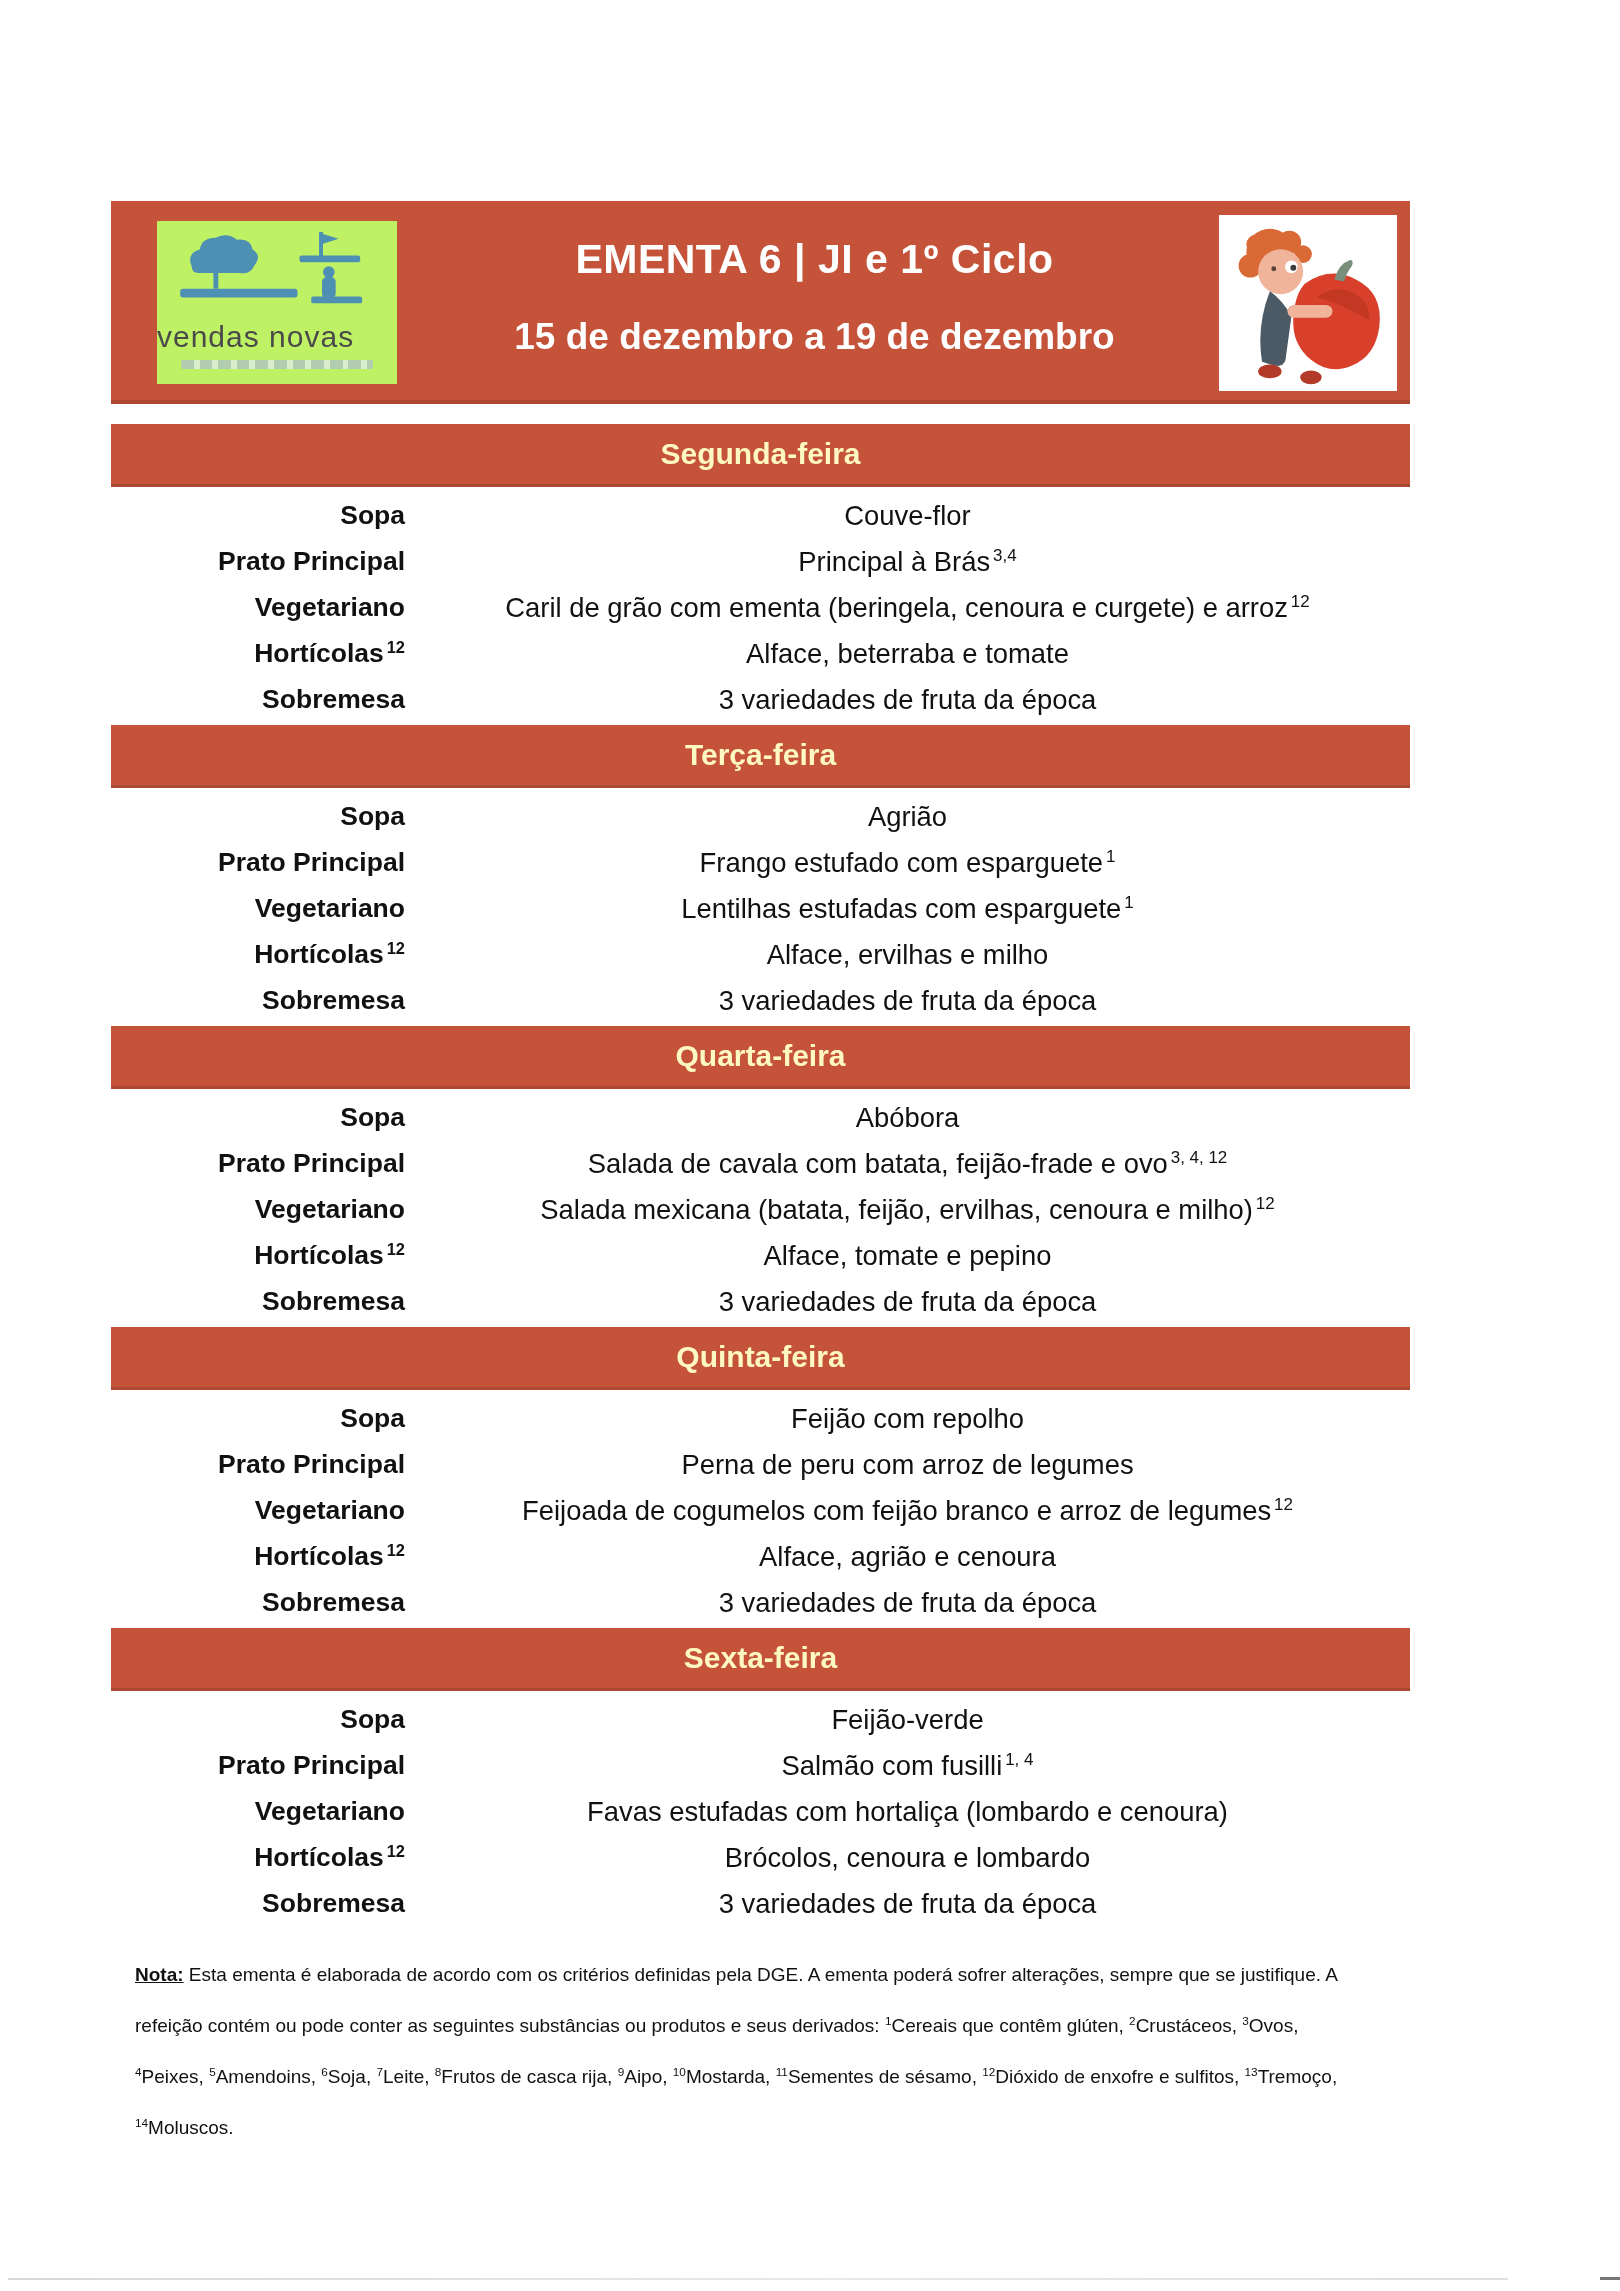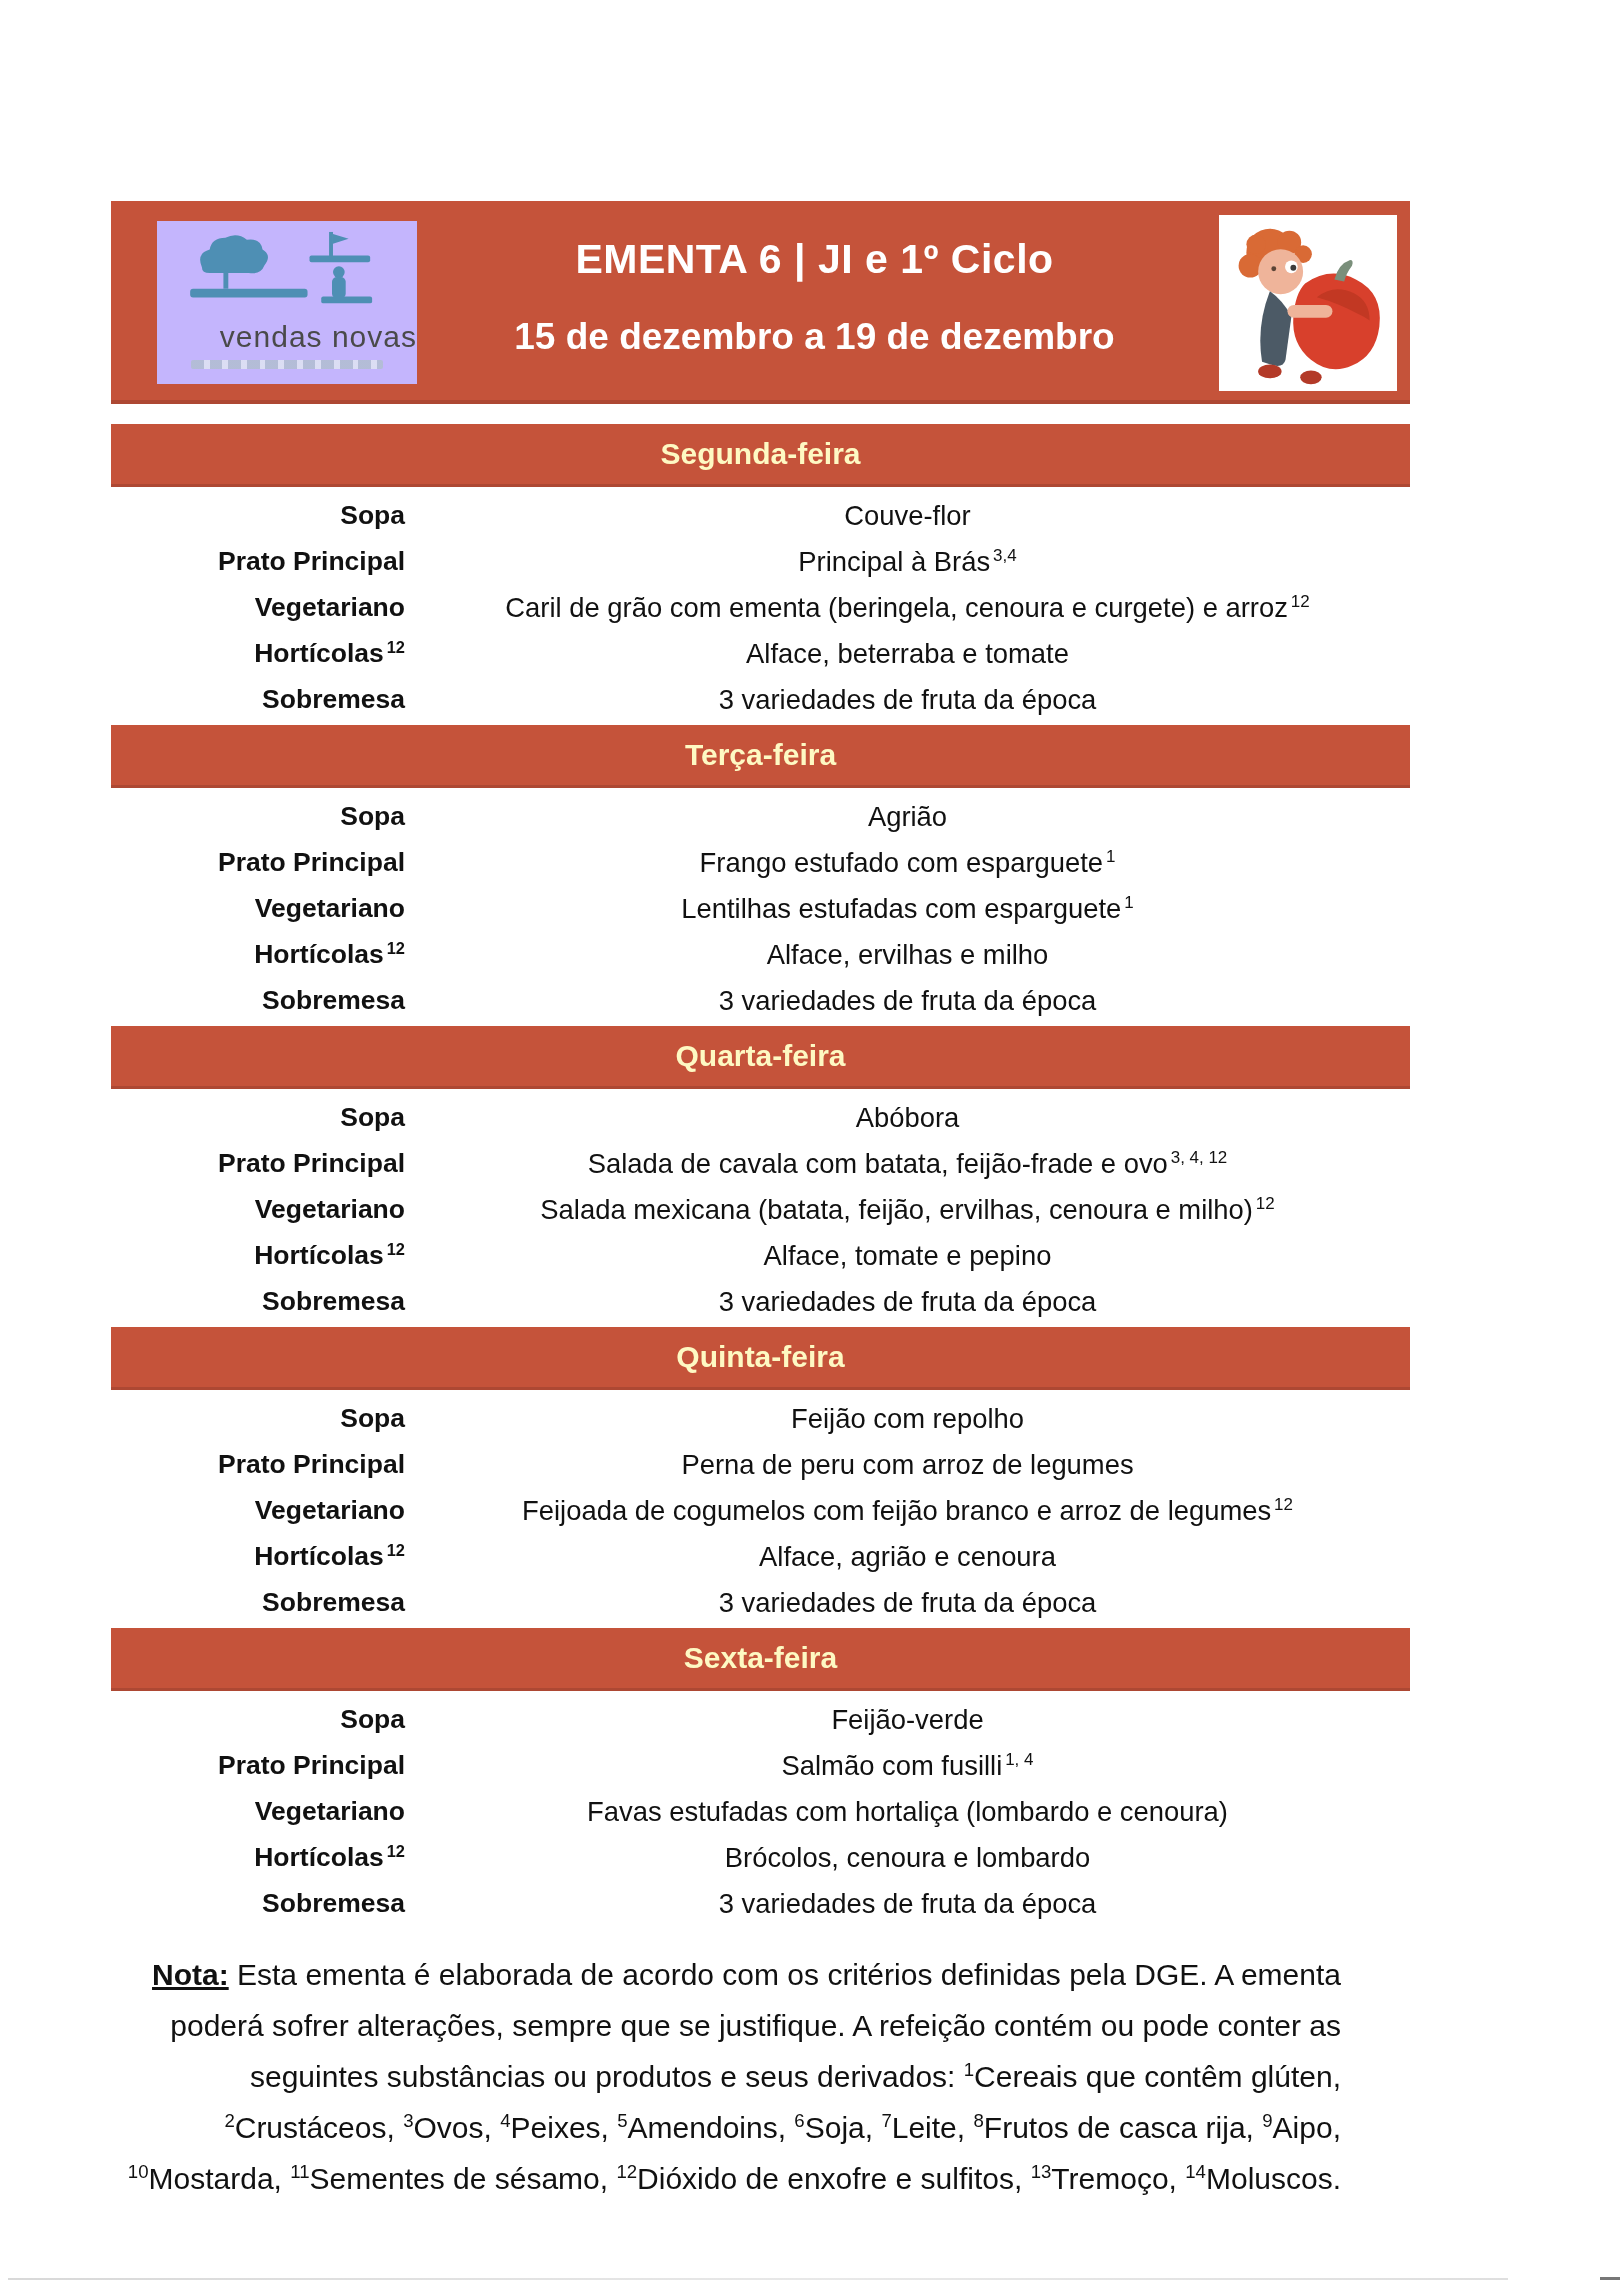--- a/index.html
+++ b/index.html
@@ -18,22 +18,22 @@
   }
   .page { position:absolute; inset:0; }
 
   
   .header {
     position:absolute; left:111px; top:201px; width:1299px; height:203px;
     background:var(--band-orange);
     border-bottom:4.9px solid var(--band-edge);
   }
   .logo-box {
-    position:absolute; left:46px; top:19.6px; width:260px; height:163px;
-    background:#c4b5fd; text-align:right; overflow:hidden;
+    position:absolute; left:46px; top:19.6px; width:240px; height:163px;
+    background:#bef264; text-align:left; overflow:hidden;
   }
   .logo-box svg { display:block; margin:9.8px auto 0; }
   .logo-text {
     font-size:30px; color:var(--logo-text-gray); letter-spacing:1px;
     line-height:33px;
   }
   .logo-tagline {
     width:192px; height:8.8px; margin:6.9px auto 0; opacity:.75;
     background:repeating-linear-gradient(90deg,#aebfca 0 12.7px,#e3ebf0 12.7px 18.6px);
     border-radius:2px;
@@ -63,22 +63,22 @@
   .row-label {
     width:294px; flex:0 0 294px; text-align:right;
     font-weight:bold; font-size:26.5px;
   }
   .row-value { flex:1; text-align:center; font-size:27.4px; }
   sup { font-size:62%; vertical-align:super; margin-left:2.9px; line-height:0; }
   sup:empty { margin-left:0; }
 
   
   .note {
-    position:absolute; left:121px; top:1949px; width:1220px;
-    font-size:30px; line-height:51px; text-align:right;
+    position:absolute; left:135px; top:1949px; width:1220px;
+    font-size:19px; line-height:51px; text-align:left;
   }
   .note-heading { font-weight:bold; text-decoration:underline; }
   .note sup { margin-left:0; }
 
   
   .scan-line {
     position:absolute; left:7.8px; top:2278px; width:1500px; height:2px;
     background:linear-gradient(90deg,#cfcfcf,#e3e3e3 55%,#d7d7d7);
     opacity:.8;
   }

